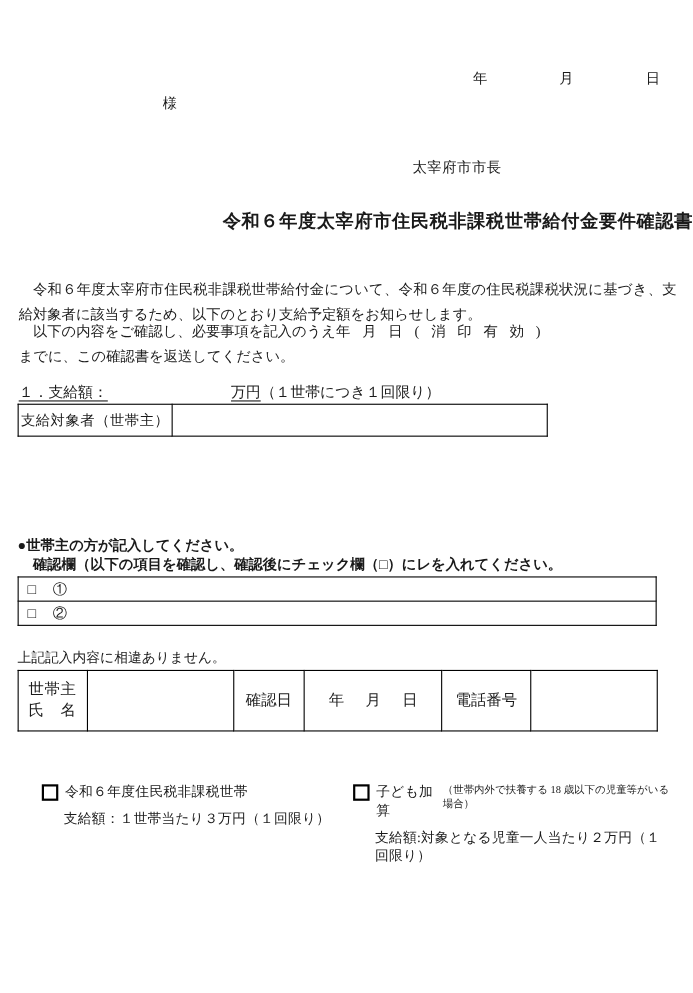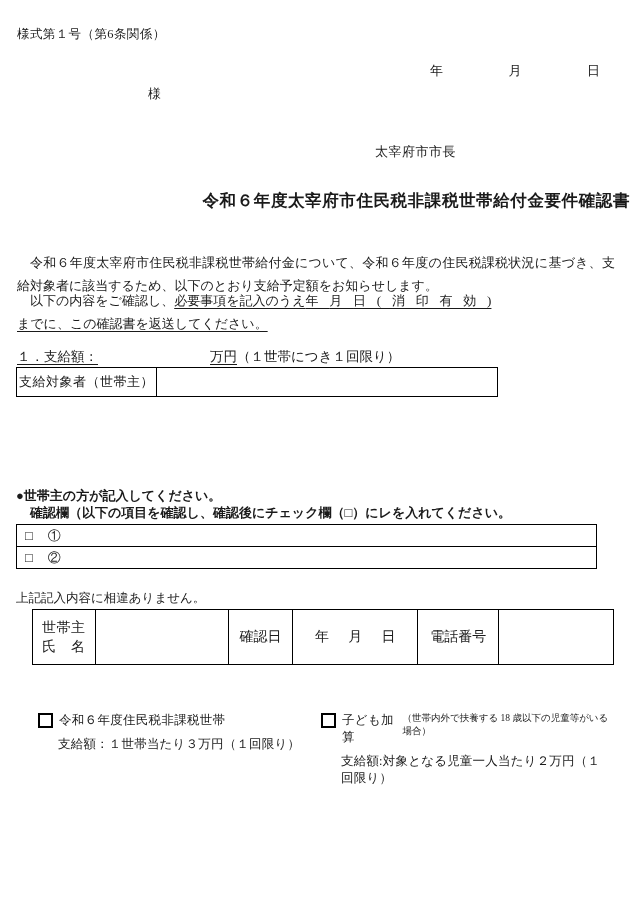--- a/index.html
+++ b/index.html
@@ -68,21 +68,21 @@
     text-indent: 1em;
     text-align: justify;
   }
   #return-para {
     left: 17px; top: 289px;
     width: 598px;
     font-size: 13px;
     line-height: 23px;
   }
   #return-para .lead { margin-left: 1em; }
-  .u { text-decoration: underline; text-underline-offset: 2.5px; }
+  .u { text-underline-offset: 2.5px; }
   #return-date {
     display: inline-block;
     width: 186px;
     text-align: justify;
     text-align-last: justify;
   }
 
   
   #amount-line {
     left: 17px; top: 348px;
@@ -137,21 +137,21 @@
   .tbl-check td {
     border: 1.6px solid #000;
     height: 21px;
     font-size: 13px;
     padding: 0 0 0 8px;
     letter-spacing: 1px;
   }
 
   
   .tbl-sign {
-    left: 32px; top: 609px;
+    left: 16px; top: 609px;
     width: 582px;
     table-layout: fixed;
   }
   .tbl-sign td {
     border: 1.6px solid #000;
     height: 54px;
     font-size: 14px;
     text-align: center;
     vertical-align: middle;
     padding: 0;
@@ -215,21 +215,20 @@
     margin-top: 7px;
     margin-left: 20px;
     letter-spacing: 0.2px;
   }
 </style>
 </head>
 <body>
 
 <div class="page">
 
-  <div class="abs" id="form-no">様式第１号（第6条関係）</div>
 
   <div class="abs" id="date-line">
     <span>年</span>
     <span>月</span>
     <span>日</span>
   </div>
 
   <div class="abs" id="addressee-honorific">様</div>
 
   <div class="abs" id="issuer">太宰府市市長</div>

